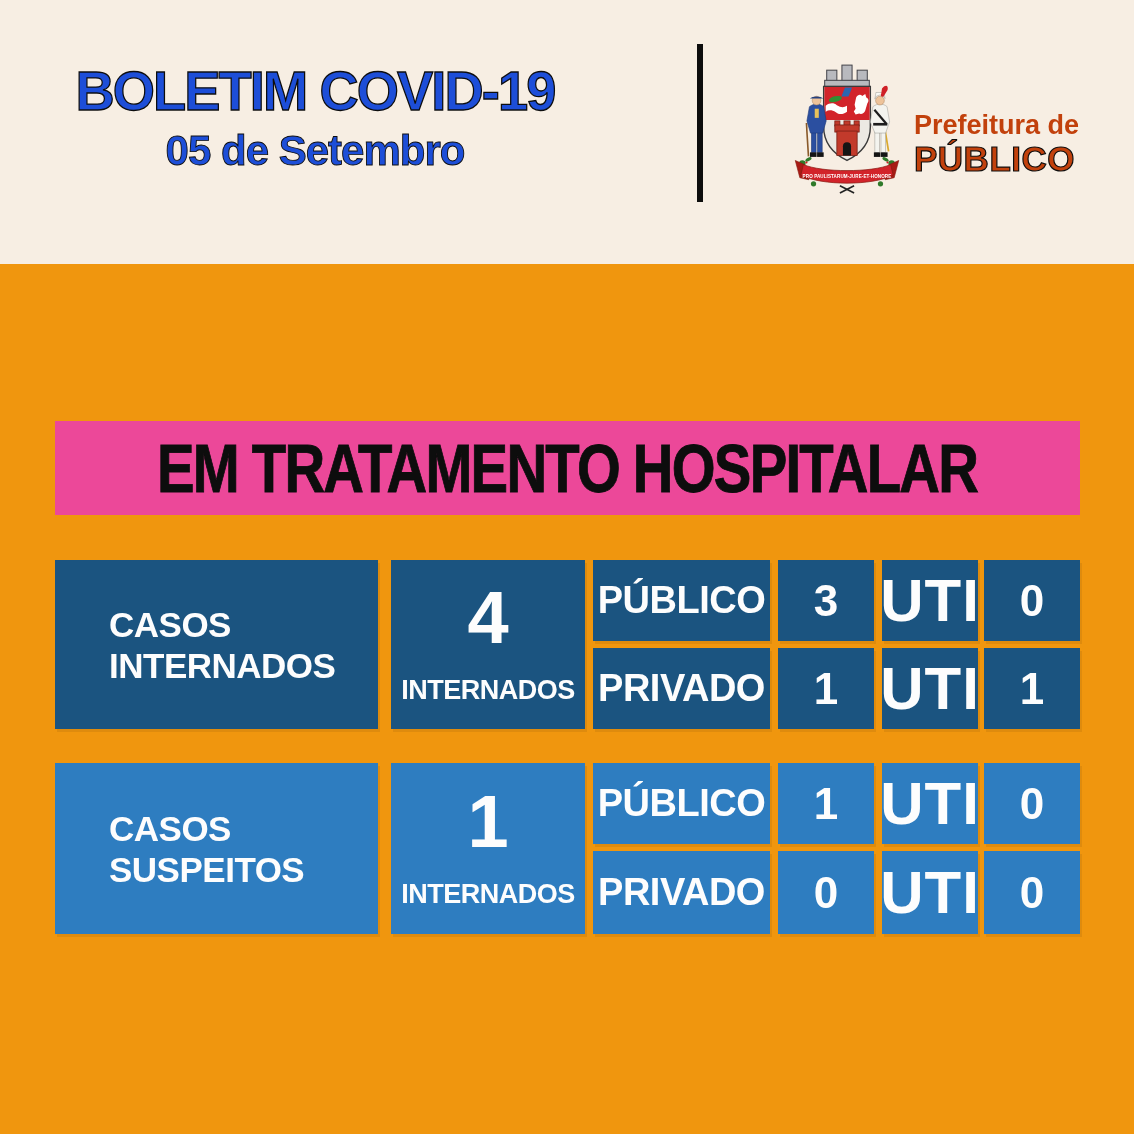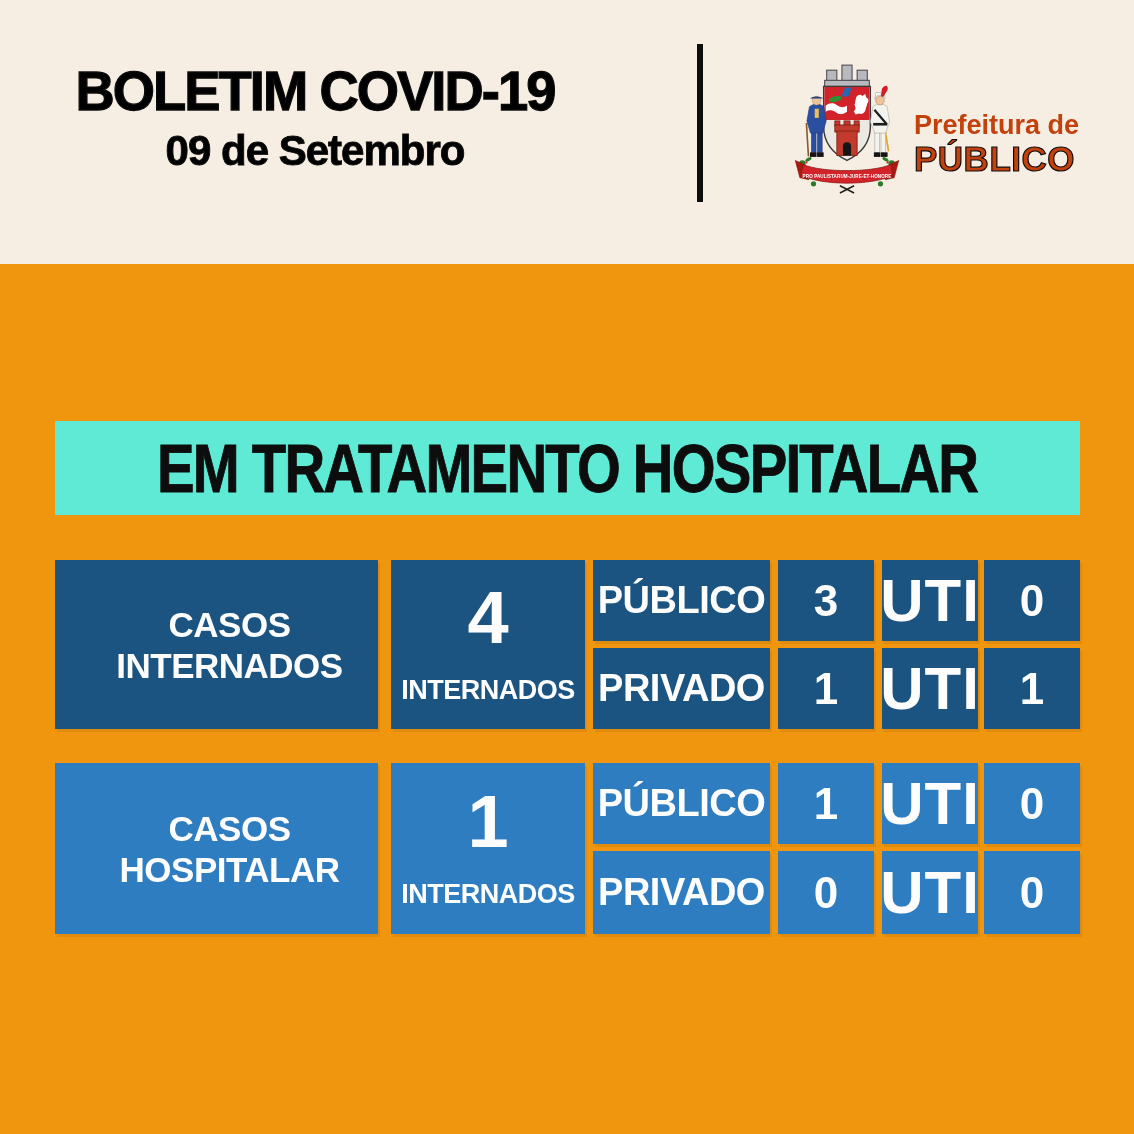--- a/index.html
+++ b/index.html
@@ -11,21 +11,21 @@
   }
   .page { position:relative; width:1134px; height:1134px; background:#F0960E; }
 
   
   .header {
     position:absolute; left:0; top:0; width:1134px; height:264px;
     background:#F7EEE3;
   }
   .title-block {
     position:absolute; left:55px; top:58px; width:520px;
-    text-align:center; color:#000000;
+    text-align:center; color:#1d4ed8;
   }
   .title {
     font-size:56px; font-weight:700; letter-spacing:-2px;
     -webkit-text-stroke:1.3px #0d0d0d;
     transform:scaleX(.97); transform-origin:center;
     white-space:nowrap;
   }
   .date {
     margin-top:4px;
     font-size:42px; font-weight:700; letter-spacing:-1px;
@@ -41,55 +41,55 @@
   .org { position:absolute; left:128px; top:52px; color:#c2410c; white-space:nowrap; }
   .org-prefix { font-size:27px; font-weight:700; letter-spacing:0; }
   .org-name {
     font-size:35px; font-weight:700; letter-spacing:.5px;
     -webkit-text-stroke:1.2px #0d0d0d; margin-top:-2px;
   }
 
   
   .banner {
     position:absolute; left:55px; top:421px; width:1025px; height:94px;
-    background:#5eead4;
+    background:#ec4899;
     display:flex; align-items:center; justify-content:center;
   }
   .banner-text {
     font-size:64px; font-weight:700; letter-spacing:-2px; color:#0d0d0d;
     -webkit-text-stroke:.8px #0d0d0d;
     transform:scale(.88,1.08); transform-origin:center;
     white-space:nowrap;
   }
 
   
   .box {
     position:absolute; color:#fdfdfd;
     display:flex; flex-direction:column; justify-content:center; align-items:center;
     box-shadow:2px 3px 0 rgba(0,0,0,.07);
   }
   .dark  { background:#1B5480; }
   .light { background:#2E7DC0; }
-  .label-box { align-items:center; padding-left:26px; }
+  .label-box { align-items:flex-start; padding-left:54px; }
   .label-line { font-size:35px; font-weight:700; line-height:41px; letter-spacing:-.5px; }
   .count      { font-size:74px; font-weight:700; line-height:.95; }
   .count-label{ font-size:27px; font-weight:700; margin-top:21px; letter-spacing:-.5px; }
   .cell-label { font-size:38px; font-weight:700; letter-spacing:-.5px; }
   .cell-num   { font-size:44px; font-weight:700; }
   .cell-uti   { font-size:60px; font-weight:700; letter-spacing:1px; }
 </style>
 </head>
 <body>
 
 <div class="page">
 
   <header class="header">
     <div class="title-block">
       <div class="title">BOLETIM COVID-19</div>
-      <div class="date">09 de Setembro</div>
+      <div class="date">05 de Setembro</div>
     </div>
     <div class="divider"></div>
 
     <div class="logo-wrap">
       <svg class="coa" width="122" height="140" viewBox="0 0 120 138" xmlns="http://www.w3.org/2000/svg">
 
         <g fill="#b8b9be" stroke="#44444a" stroke-width="1">
           <rect x="40" y="12" width="10" height="11"></rect>
           <rect x="55" y="7" width="10" height="16"></rect>
           <rect x="70" y="12" width="10" height="11"></rect>
@@ -202,21 +202,21 @@
   </div>
   <div class="box dark" style="left:882px;top:648px;width:96px;height:81px;">
     <div class="cell-uti">UTI</div>
   </div>
   <div class="box dark" style="left:984px;top:648px;width:96px;height:81px;">
     <div class="cell-num">1</div>
   </div>
 
   <div class="box light label-box" style="left:55px;top:763px;width:323px;height:171px;">
     <div class="label-line">CASOS</div>
-    <div class="label-line">HOSPITALAR</div>
+    <div class="label-line">SUSPEITOS</div>
   </div>
   <div class="box light" style="left:391px;top:763px;width:194px;height:171px;">
     <div class="count">1</div>
     <div class="count-label">INTERNADOS</div>
   </div>
 
   <div class="box light" style="left:593px;top:763px;width:177px;height:81px;">
     <div class="cell-label">PÚBLICO</div>
   </div>
   <div class="box light" style="left:778px;top:763px;width:96px;height:81px;">

